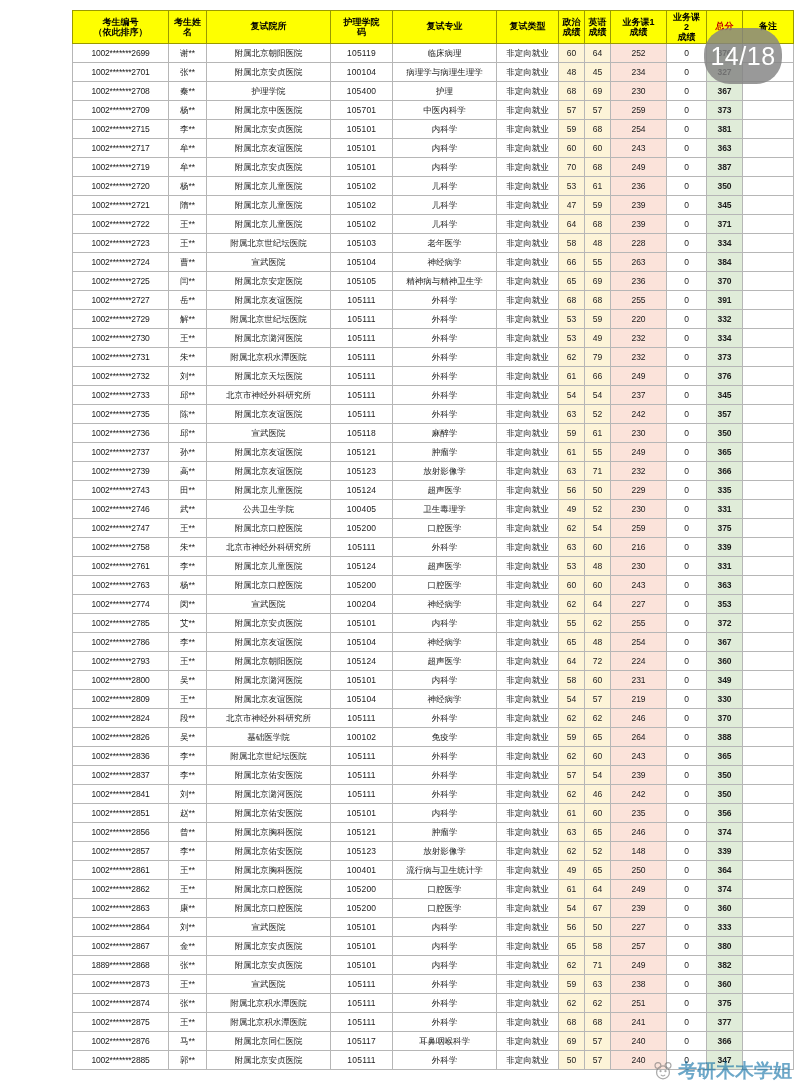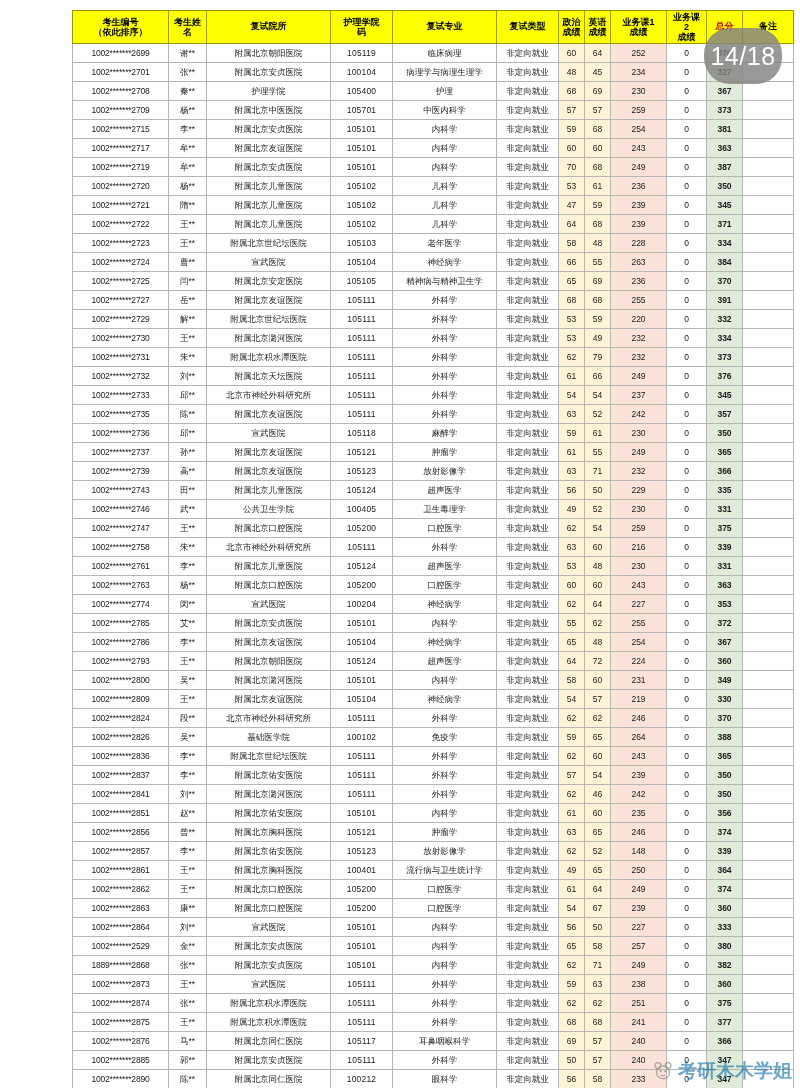--- a/index.html
+++ b/index.html
@@ -829,21 +829,21 @@
             <td class="major">内科学</td>
             <td class="type">非定向就业</td>
             <td class="pol">56</td>
             <td class="eng">50</td>
             <td class="pro1">227</td>
             <td class="pro2">0</td>
             <td class="total">333</td>
             <td class="note"></td>
           </tr>
           <tr>
-            <td class="id">1002*******2529</td>
+            <td class="id">1002*******2867</td>
             <td class="name">金**</td>
             <td class="inst">附属北京安贞医院</td>
             <td class="code">105101</td>
             <td class="major">内科学</td>
             <td class="type">非定向就业</td>
             <td class="pol">65</td>
             <td class="eng">58</td>
             <td class="pro1">257</td>
             <td class="pro2">0</td>
             <td class="total">380</td>
@@ -922,34 +922,20 @@
           <tr>
             <td class="id">1002*******2885</td>
             <td class="name">郭**</td>
             <td class="inst">附属北京安贞医院</td>
             <td class="code">105111</td>
             <td class="major">外科学</td>
             <td class="type">非定向就业</td>
             <td class="pol">50</td>
             <td class="eng">57</td>
             <td class="pro1">240</td>
-            <td class="pro2">0</td>
-            <td class="total">347</td>
-            <td class="note"></td>
-          </tr>
-          <tr>
-            <td class="id">1002*******2890</td>
-            <td class="name">陈**</td>
-            <td class="inst">附属北京同仁医院</td>
-            <td class="code">100212</td>
-            <td class="major">眼科学</td>
-            <td class="type">非定向就业</td>
-            <td class="pol">56</td>
-            <td class="eng">58</td>
-            <td class="pro1">233</td>
             <td class="pro2">0</td>
             <td class="total">347</td>
             <td class="note"></td>
           </tr>
         </tbody>
     </table>
   </div>
 
   <div class="page-badge">14/18</div>
 

